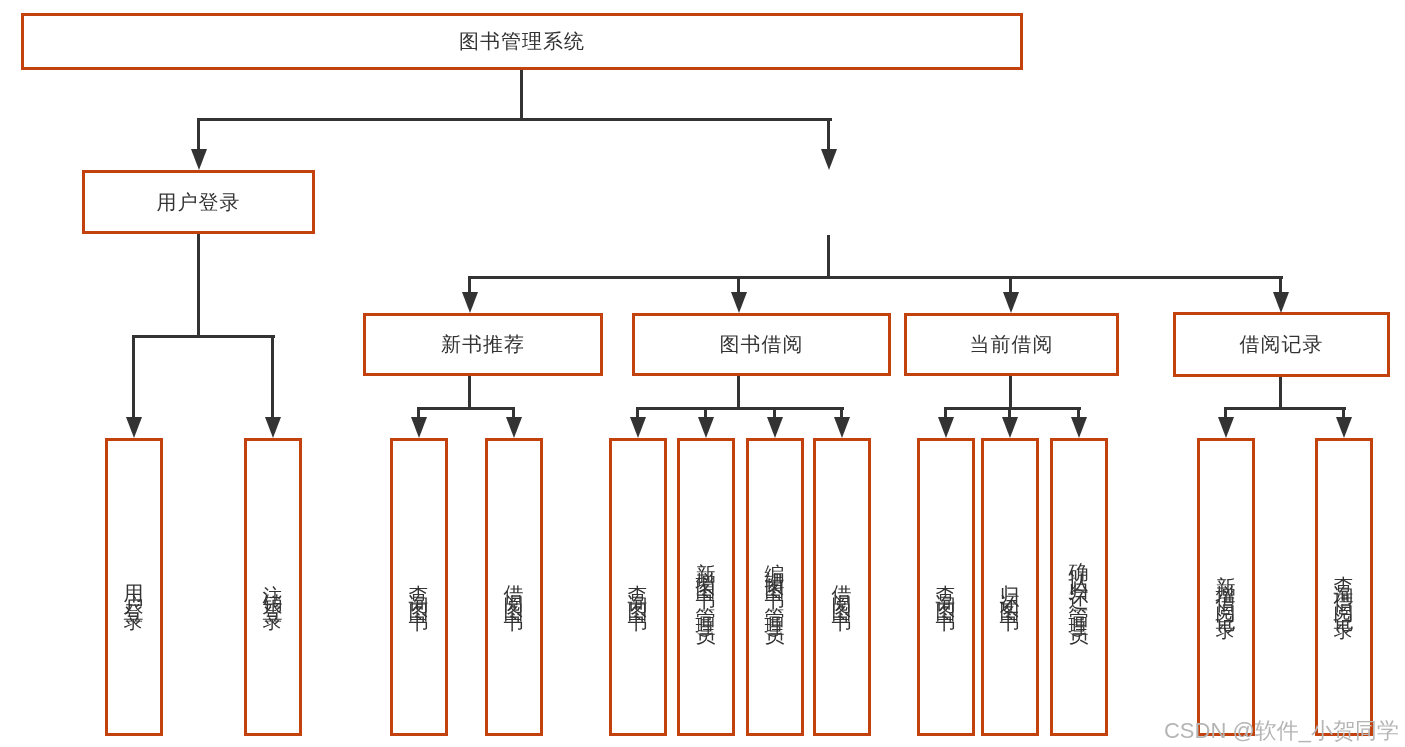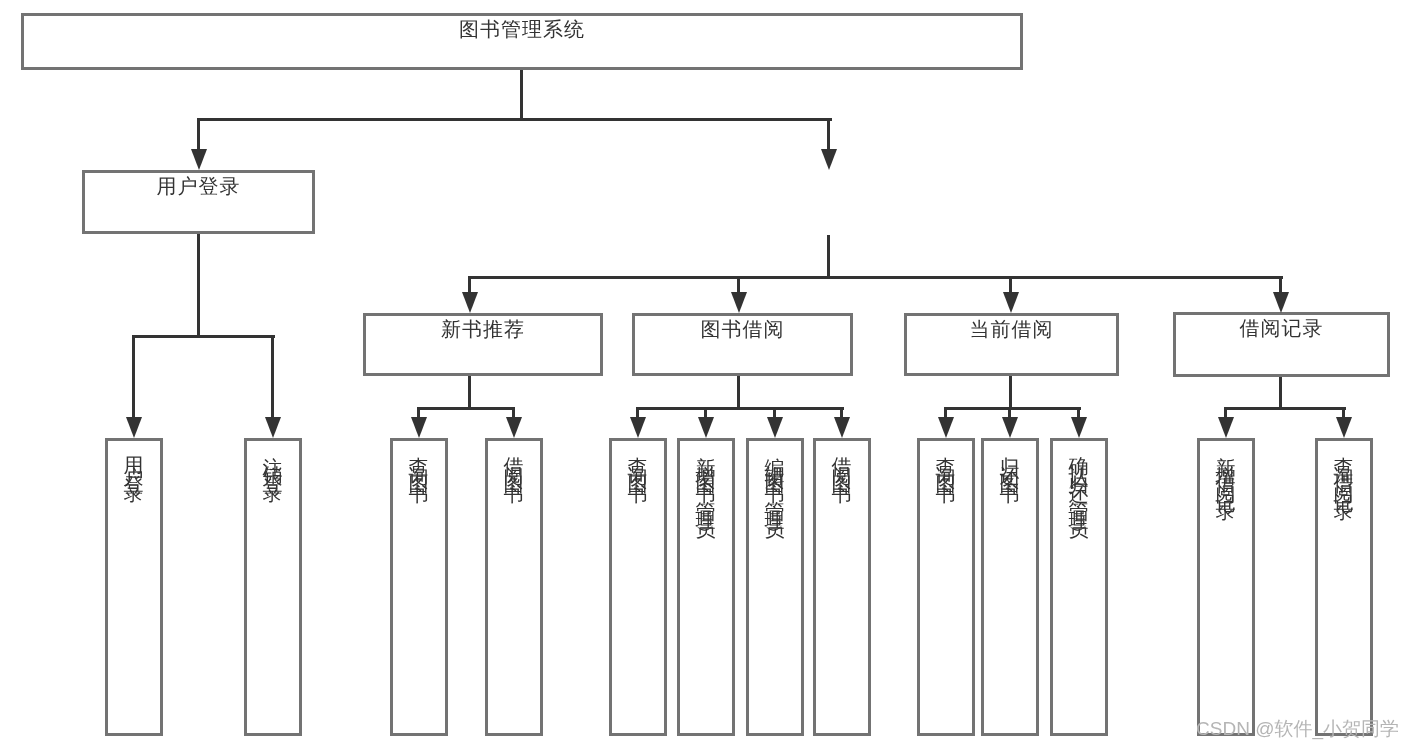--- a/index.html
+++ b/index.html
@@ -7,24 +7,24 @@
     position: relative;
     width: 1405px;
     height: 747px;
     background: #ffffff;
     font-family: "Liberation Sans", "DejaVu Sans", sans-serif;
     overflow: hidden;
   }
   .box {
     position: absolute;
     box-sizing: border-box;
-    border: 3px solid #737373;
+    border: 3px solid #c2410c;
     background: #ffffff;
     display: flex;
-    align-items: flex-start;
+    align-items: center;
     justify-content: center;
     color: #333333;
   }
   .box.h span {
     font-size: 20px;
     letter-spacing: 1px;
     white-space: nowrap;
   }
   .box.v { width: 58px; height: 298px; }
   .vlabel {
@@ -44,21 +44,21 @@
     width: 0;
     height: 0;
     border-left: 8px solid transparent;
     border-right: 8px solid transparent;
     border-top: 21px solid #333333;
   }
   .watermark {
     position: absolute;
     top: 716px;
     right: 6px;
-    font-size: 19px;
+    font-size: 22px;
     color: #b5b5b5;
     white-space: nowrap;
     z-index: 5;
   }
 </style>
 </head>
 <body>
 
 <div id="canvas">
 
@@ -66,21 +66,21 @@
     <span>图书管理系统</span>
   </div>
 
   <div class="box h" style="left:82px; top:170px; width:233px; height:64px;">
     <span>用户登录</span>
   </div>
 
   <div class="box h" style="left:363px; top:313px; width:240px; height:63px;">
     <span>新书推荐</span>
   </div>
-  <div class="box h" style="left:632px; top:313px; width:221px; height:63px;">
+  <div class="box h" style="left:632px; top:313px; width:259px; height:63px;">
     <span>图书借阅</span>
   </div>
   <div class="box h" style="left:1173px; top:312px; width:217px; height:65px;">
     <span>借阅记录</span>
   </div>
   <div class="box h" style="left:904px; top:313px; width:215px; height:63px;">
     <span>当前借阅</span>
   </div>
 
   <div class="box v" style="left:105px; top:438px;">

